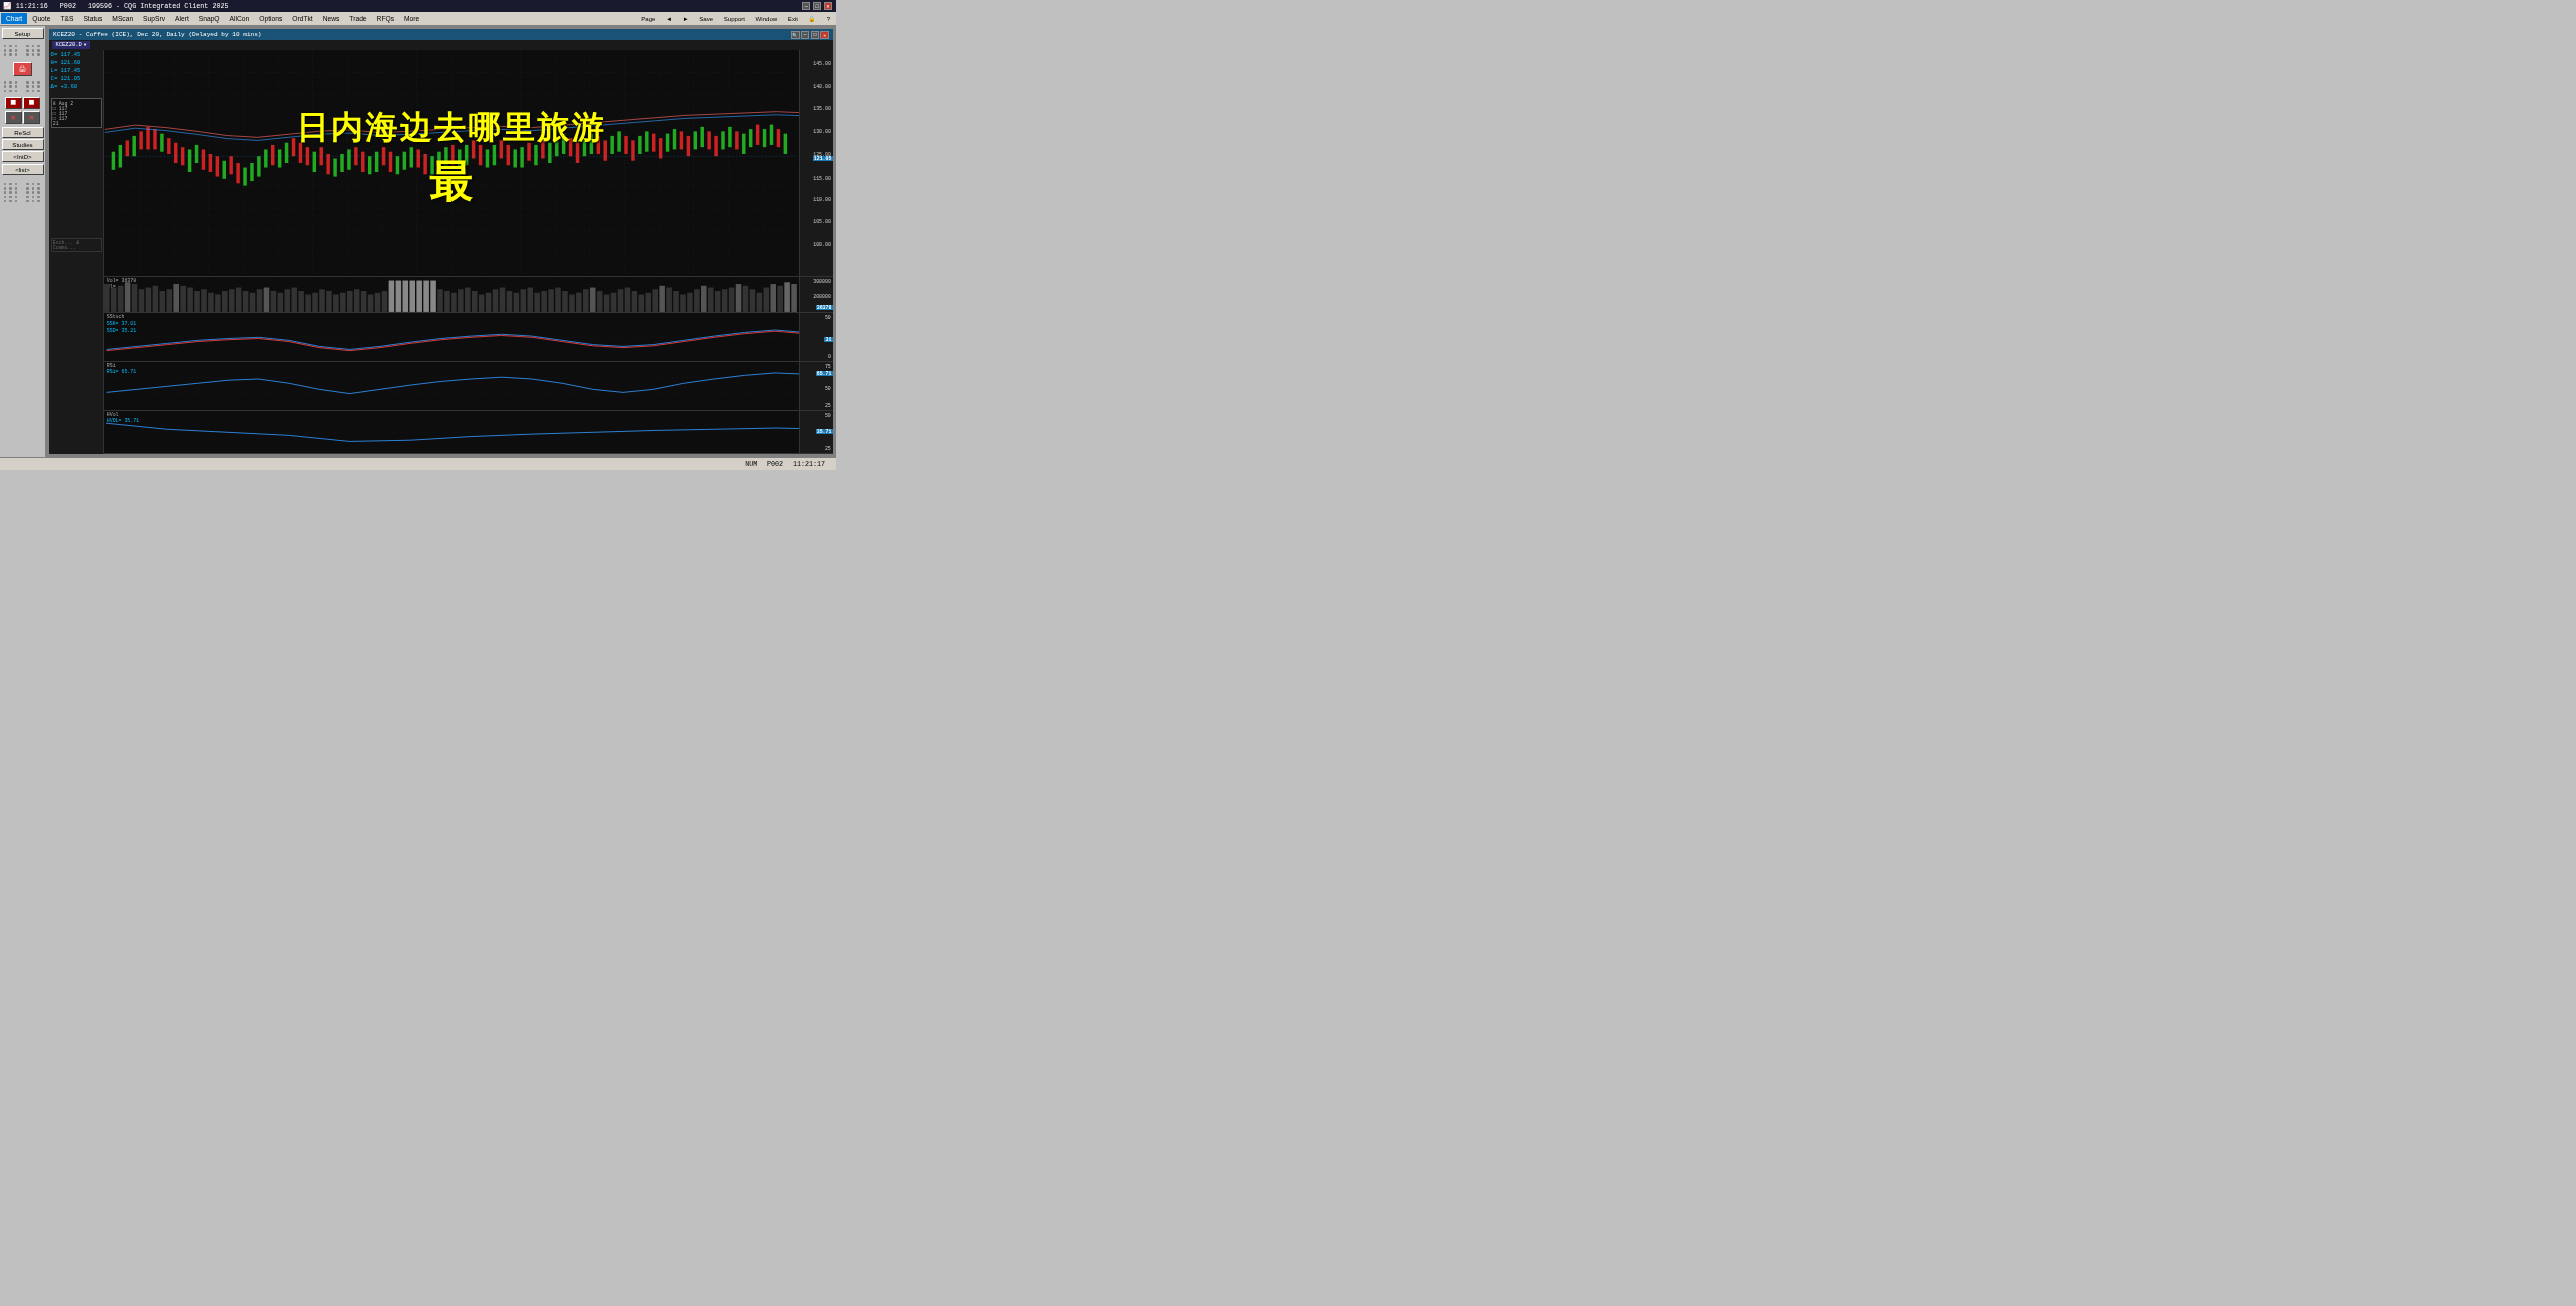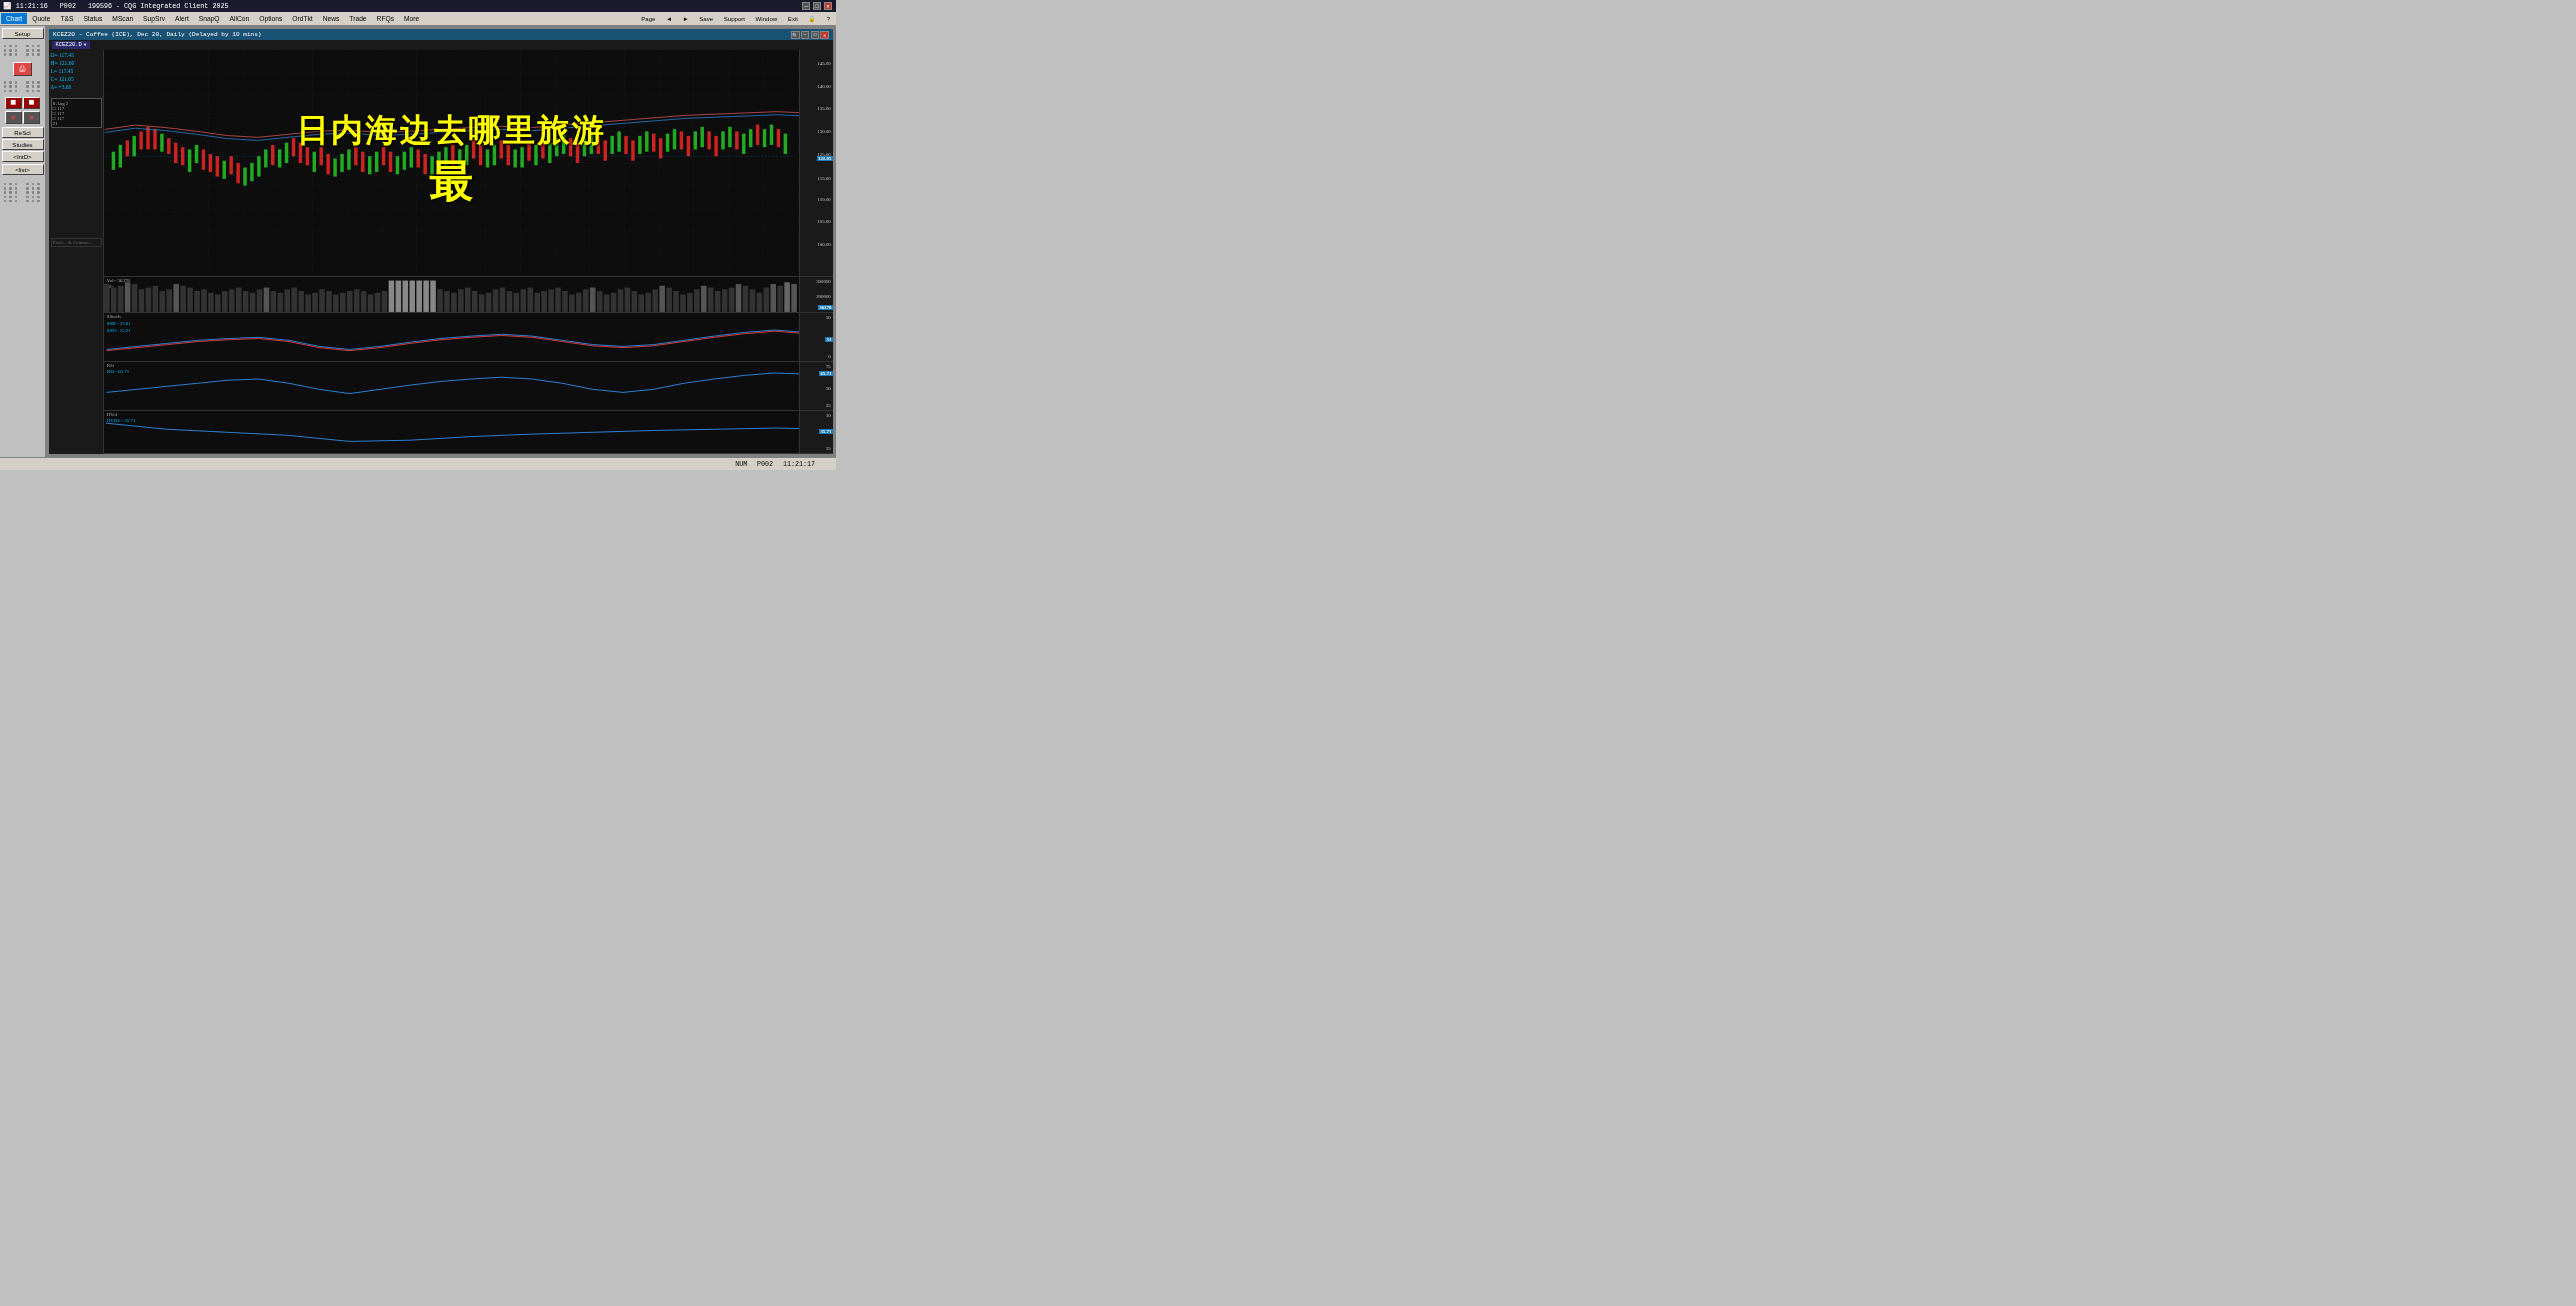--- a/index.html
+++ b/index.html
@@ -150,21 +150,20 @@
       display: flex; align-items: center; justify-content: center;
       cursor: pointer;
     }
     .chart-ctrl-btn.close { background: #c0392b; }
 
     
     .chart-content {
       display: flex;
       height: calc(100% - 11px);
       background: #bef264;
-      font-family: Liberation Serif, serif;
     }
 
     
     .chart-left-info {
       width: 55px;
       background: #1a1a1a;
       color: #ccc;
       font-size: 5.5px;
       padding: 1.2px;
       border-right: 0.6px solid #333;
@@ -172,21 +171,21 @@
     .price-info-row { color: #00bfff; font-size: 5.5px; line-height: 8px; }
 
     
     .status-bar {
       height: 12.2px;
       background: #d4d0c8;
       border-top: 0.6px solid #808080;
       display: flex;
       align-items: center;
       justify-content: flex-end;
-      padding: 0 21px;
+      padding: 0 11px;
       gap: 9.8px;
       font-size: 6.7px;
     }
 
     
     .symbol-tab {
       background: #1a1a1a;
       color: #fff;
       height: 9.8px;
       display: flex;

